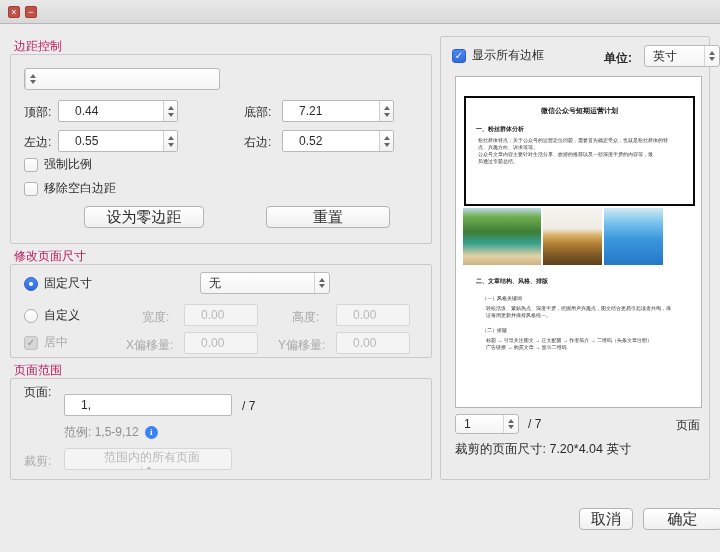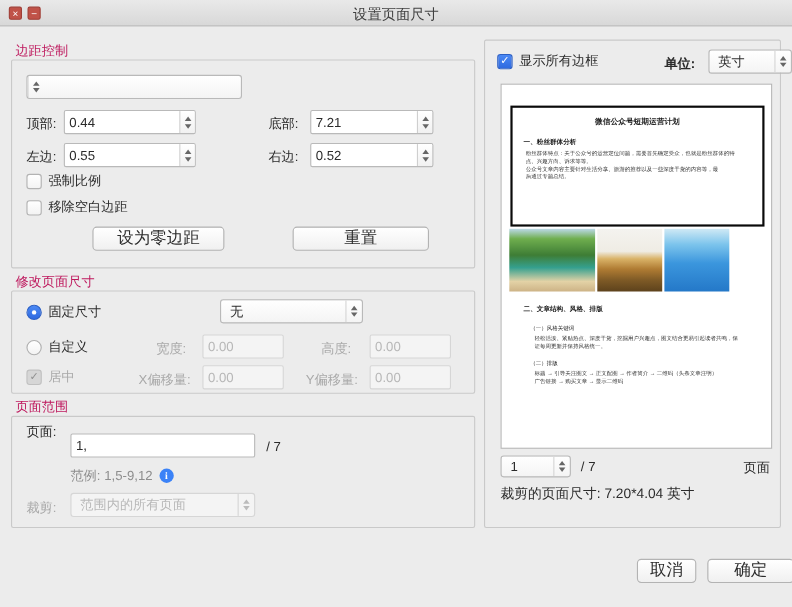--- a/index.html
+++ b/index.html
@@ -38,21 +38,21 @@
   .lbl { position: absolute; font-size: 12px; color: #2b2b2b; white-space: nowrap; }
   .dim { color: #a9a9a9; }
   .bold { font-weight: bold; }
 
   
   .field {
     position: absolute; height: 22px; background: #fff;
     border: 1px solid #b9b9b9; border-radius: 2px;
     display: flex; align-items: center; overflow: hidden;
   }
-  .field .val { flex: 1; padding-left: 4px; font-size: 12px; white-space: nowrap; }
+  .field .val { flex: 1; padding-left: 16px; font-size: 12px; white-space: nowrap; }
   .field.dis { background: #f4f4f4; border-color: #d6d6d6; }
   .field.dis .val { color: #b8b8b8; }
 
   .stepper {
     width: 14px; height: 100%; border-left: 1px solid #cfcfcf;
     display: flex; flex-direction: column; justify-content: center;
     align-items: center; gap: 3px; background: linear-gradient(#fff, #f1f1f1);
   }
   .tri-up { width: 0; height: 0; border-left: 3px solid transparent; border-right: 3px solid transparent; border-bottom: 4px solid #666; }
   .tri-dn { width: 0; height: 0; border-left: 3px solid transparent; border-right: 3px solid transparent; border-top: 4px solid #666; }
@@ -62,21 +62,21 @@
     position: absolute; height: 22px; background: linear-gradient(#ffffff, #f4f4f4);
     border: 1px solid #b9b9b9; border-radius: 3px;
     display: flex; align-items: center; overflow: hidden;
   }
   .popup .val { flex: 1; padding-left: 8px; font-size: 12px; white-space: nowrap; }
   .popup .chev {
     width: 15px; height: 100%; display: flex; flex-direction: column;
     justify-content: center; align-items: center; gap: 2px;
     border-left: 1px solid #d5d5d5;
   }
-  .popup.dis { background: #f4f4f4; border-color: #d6d6d6; }
+  .popup.dis { background: #f4f4f4; border-color: #d6d6d6; flex-direction: column; }
   .popup.dis .val { color: #b8b8b8; }
   .popup.dis .tri-up { border-bottom-color: #bbb; }
   .popup.dis .tri-dn { border-top-color: #bbb; }
 
   
   .cbrow { position: absolute; display: flex; align-items: center; gap: 6px; }
   .cbl { font-size: 12px; white-space: nowrap; }
   .cb {
     width: 14px; height: 14px; border: 1px solid #b3b3b3; border-radius: 3px;
     background: linear-gradient(#fff, #f3f3f3); flex: 0 0 auto;
@@ -135,21 +135,20 @@
   .ph3 { width: 59px; background: linear-gradient(180deg, #cfe9f5 0%, #7cc4ec 25%, #3b96dd 55%, #2478c8 100%); }
 </style>
 </head>
 <body>
 
 <div class="titlebar">
   <div class="winbtns">
     <div class="winbtn">×</div>
     <div class="winbtn">−</div>
   </div>
-  <div class="title">设置页面尺寸</div>
 </div>
 
 <div class="sect" style="left:14px;top:38px">边距控制</div>
 <div class="group" style="left:10px;top:54px;width:422px;height:190px"></div>
 
 <div class="sect" style="left:14px;top:248px">修改页面尺寸</div>
 <div class="group" style="left:10px;top:264px;width:422px;height:94px"></div>
 
 <div class="sect" style="left:14px;top:362px">页面范围</div>
 <div class="group" style="left:10px;top:378px;width:422px;height:102px"></div>

